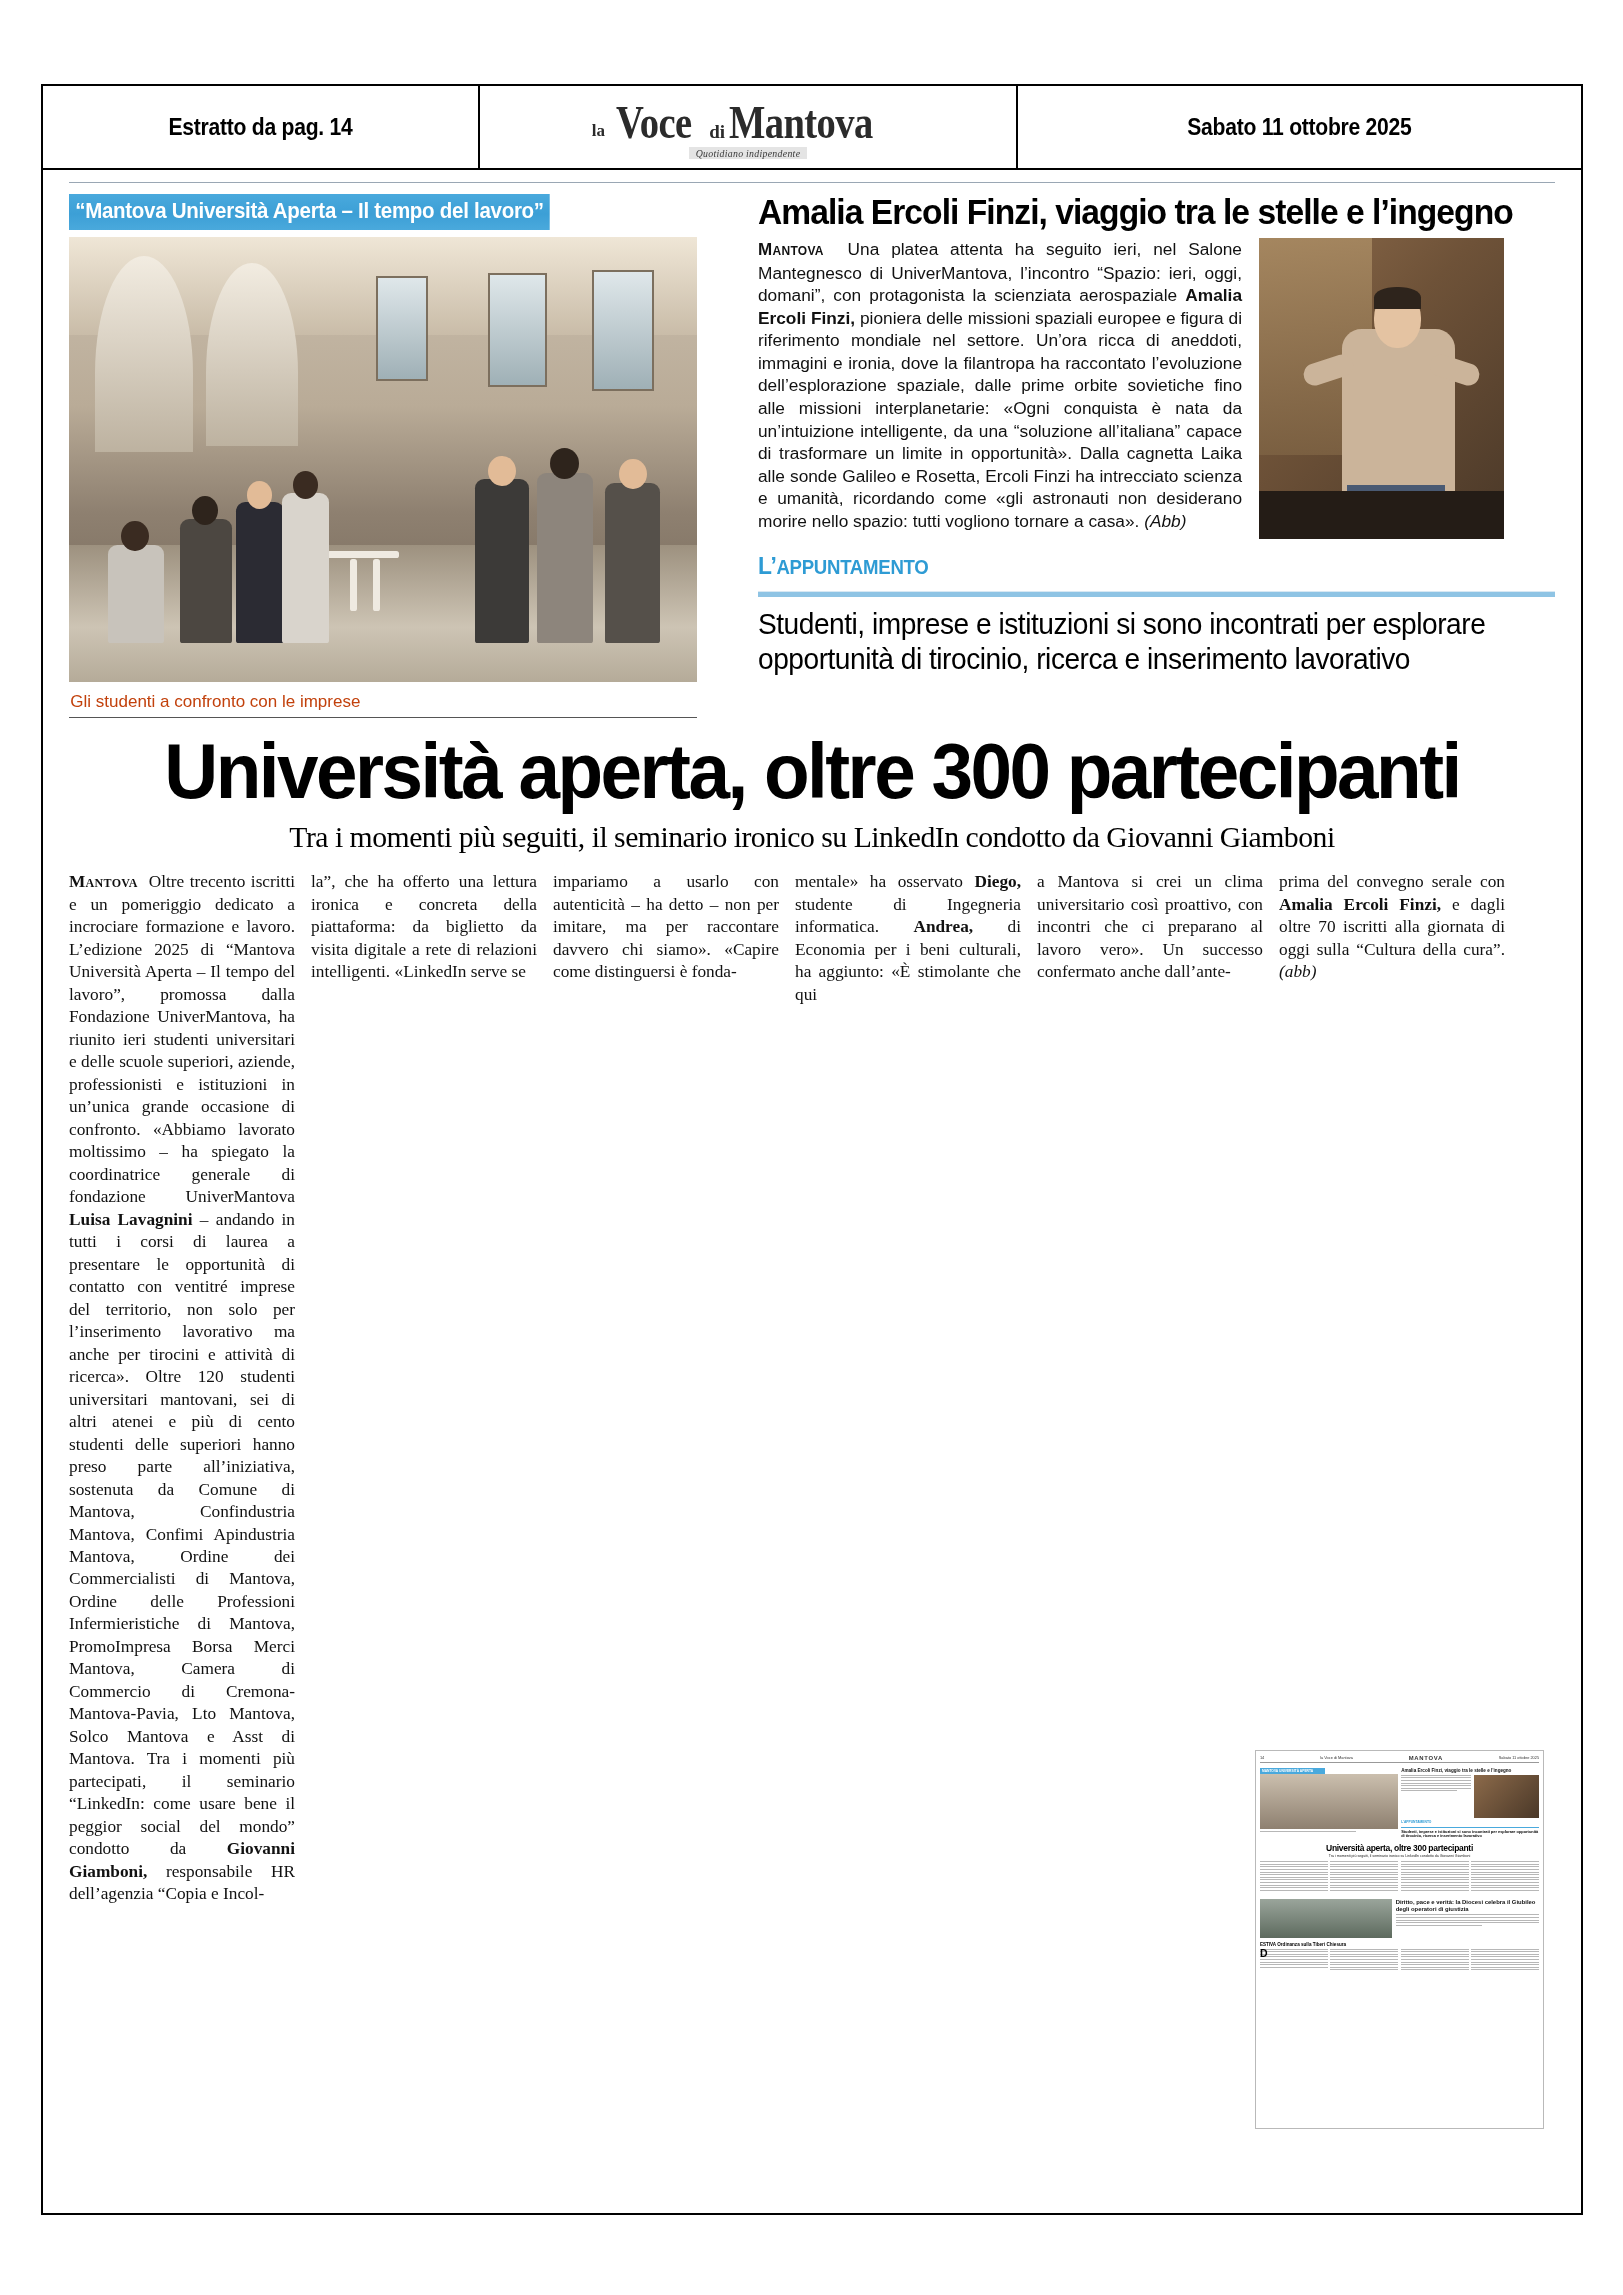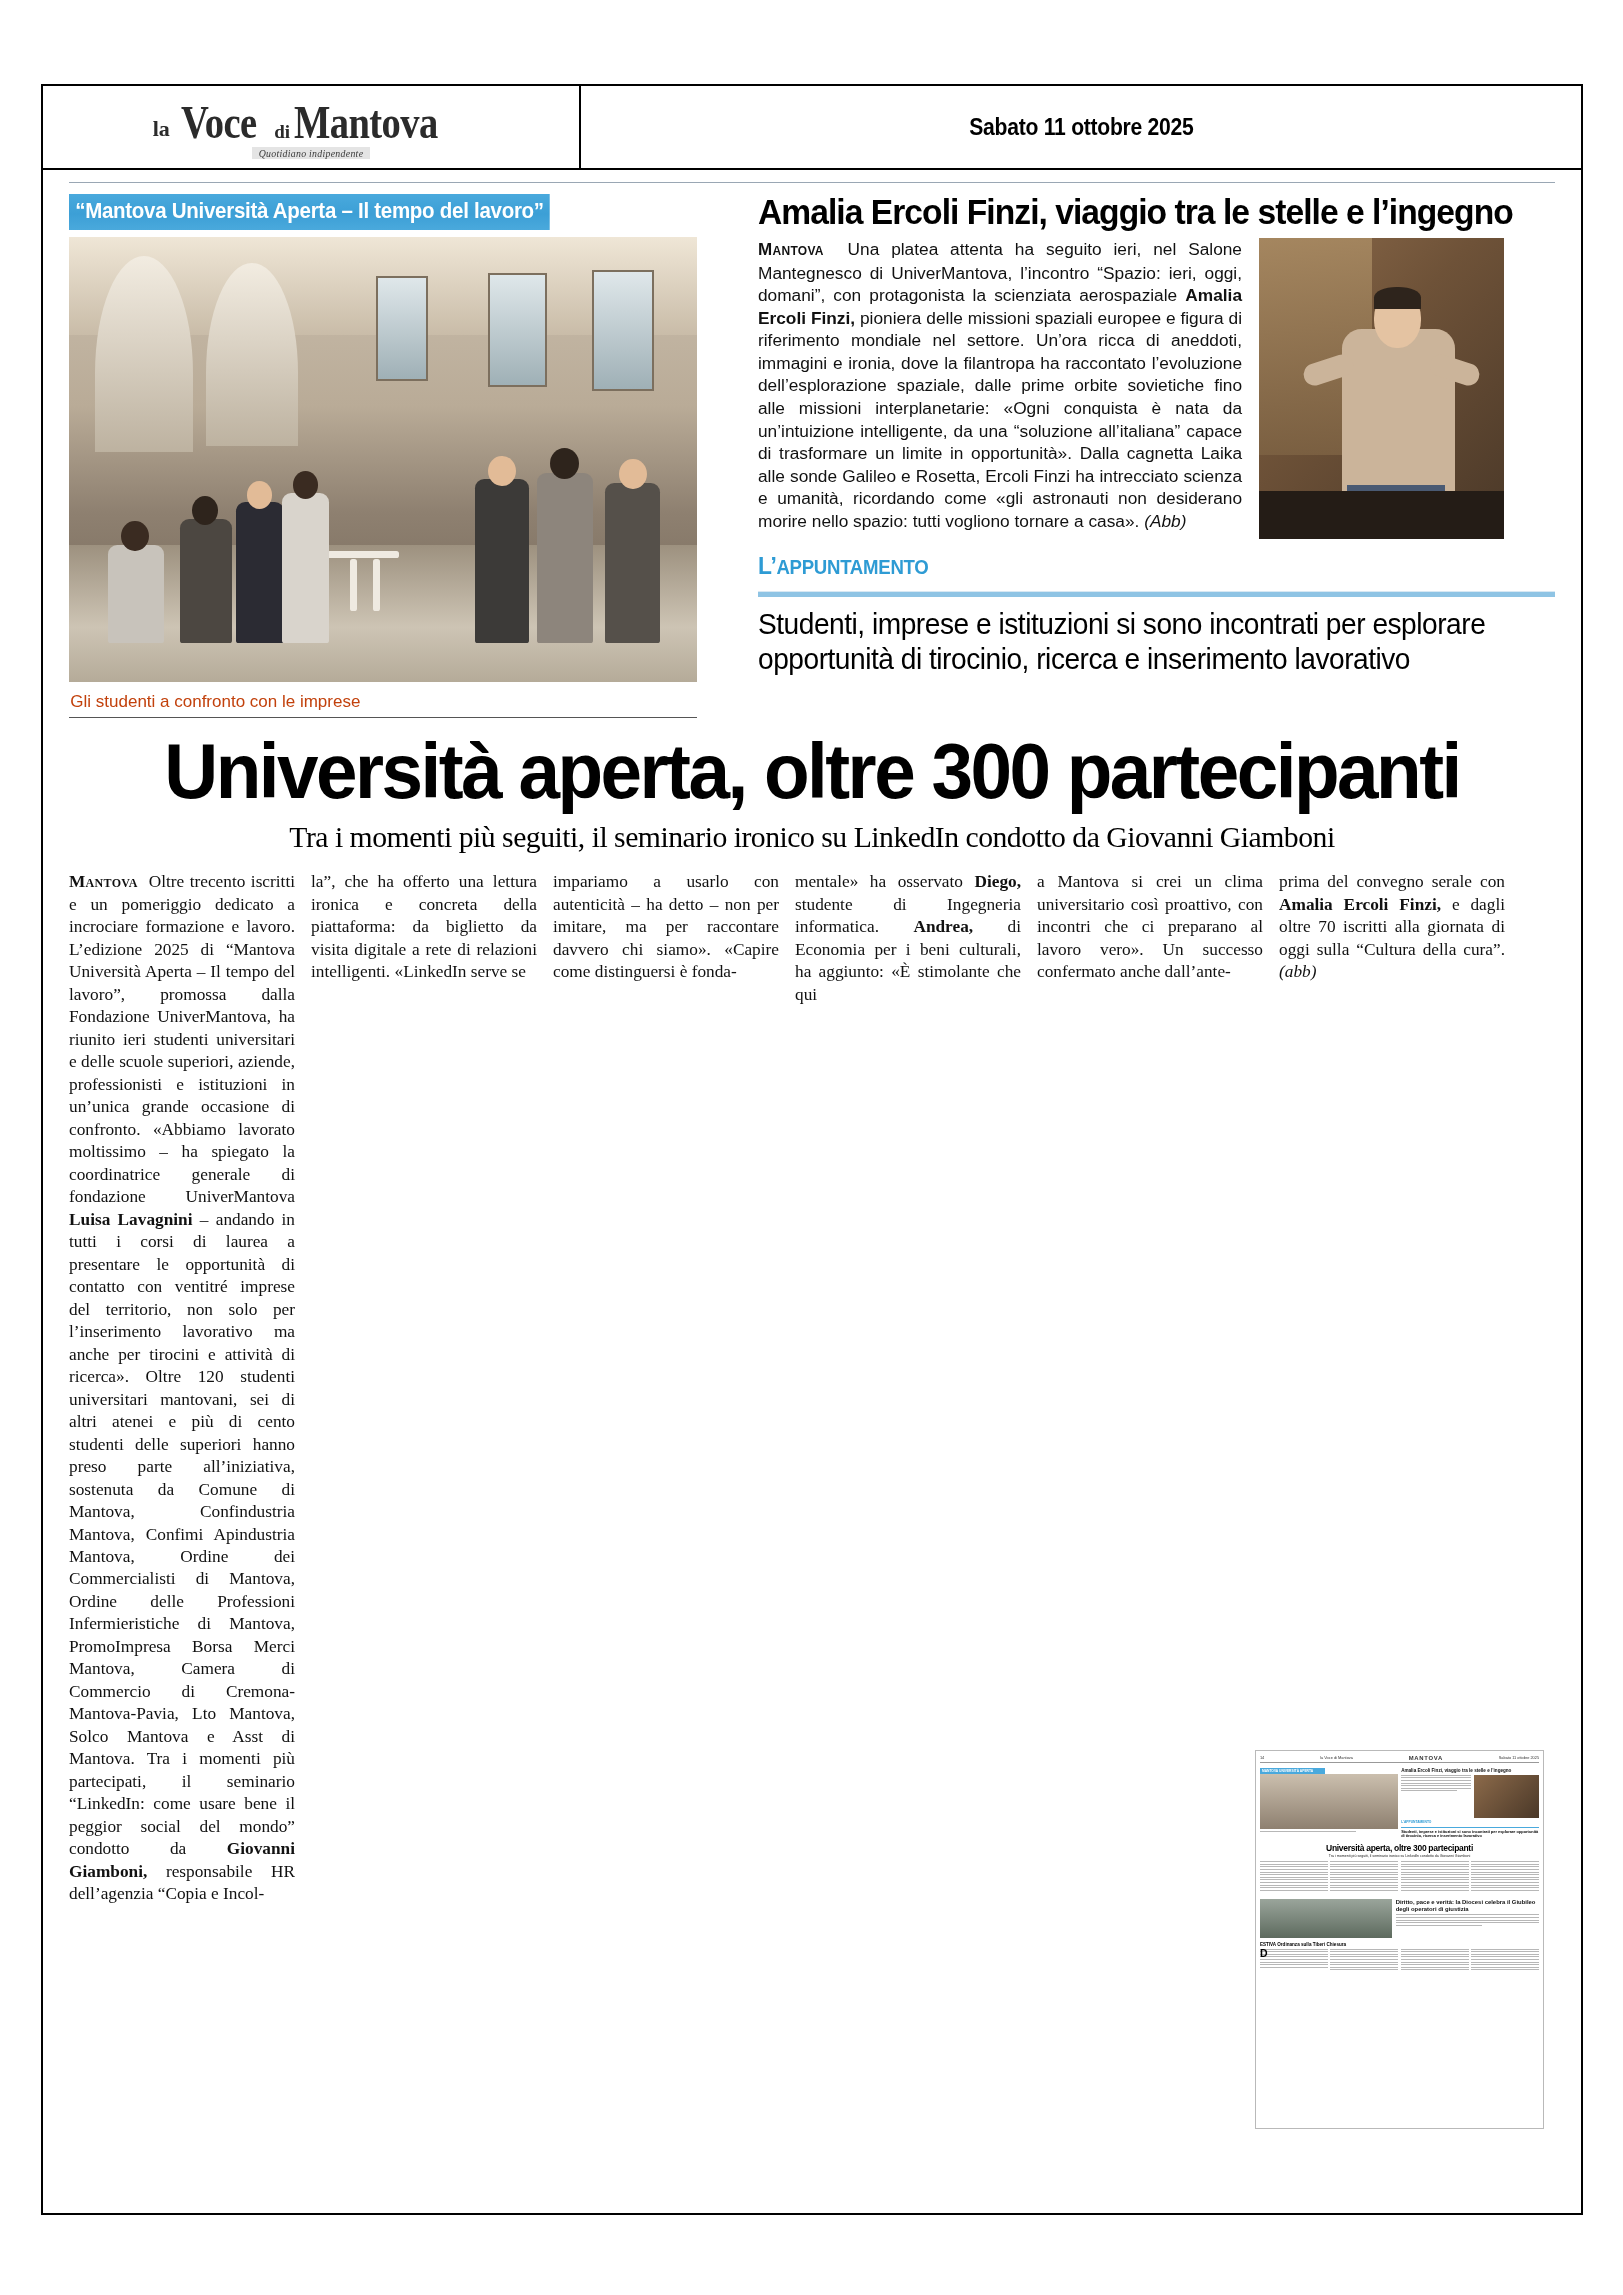--- a/index.html
+++ b/index.html
@@ -62,21 +62,21 @@
   }
   .masthead {
     display: flex;
     align-items: baseline;
     justify-content: center;
     color: #2b2b2b;
     line-height: 1;
   }
   .mh-la {
     font-family: "Liberation Serif", serif;
-    font-size: 22px;
+    font-size: 17px;
     font-weight: bold;
     margin-right: 11px;
     position: relative;
     top: -1.3px;
   }
   .mh-voce {
     font-family: "Liberation Serif", serif;
     font-size: 47px;
     font-weight: bold;
     transform: scaleX(0.82);
@@ -374,20 +374,23 @@
   .t-sec-title { font-weight:bold; font-size:5.9px; margin-top:3.3px; color:#111; line-height:1.1;}
   .t-img3 { background:linear-gradient(180deg,#9aa59b,#5d6a5e); width:100%; height:39px; margin-top:2.6px;}
   .t-dropcap { font-size:10.5px; font-weight:bold; float:left; line-height:0.8; margin-right:1.3px;}
 </style>
 </head>
 <body>
 
 <div class="page">
 
   <div class="header">
+    <div class="header-cell hdr-left">
+      <span class="hdr-label">Estratto da pag. 14</span>
+    </div>
     <div class="header-cell hdr-mid">
       <div class="masthead">
         <span class="mh-la">la</span>
         <span class="mh-voce">Voce</span>
         <span class="mh-di">di</span>
         <span class="mh-mantova">Mantova</span>
       </div>
       <div class="mh-sub">Quotidiano indipendente</div>
     </div>
     <div class="header-cell hdr-right">

